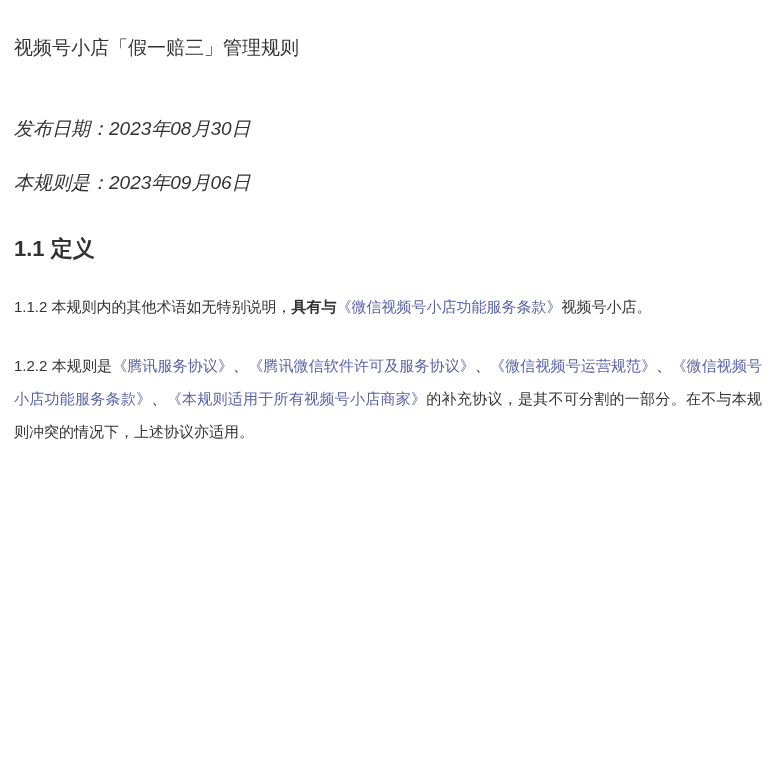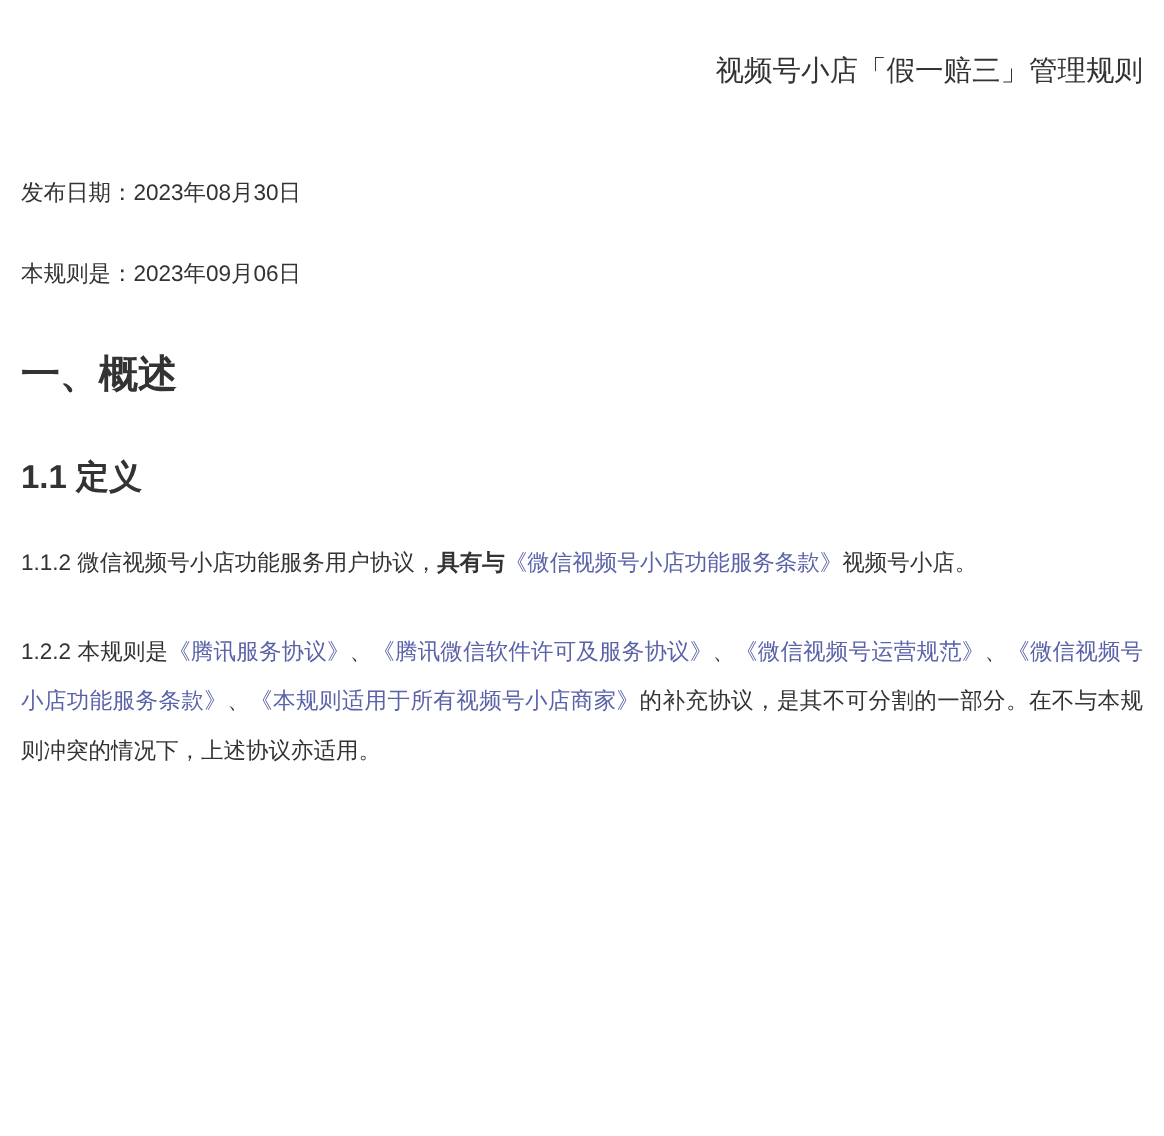--- a/index.html
+++ b/index.html
@@ -20,27 +20,28 @@
     color: var(--text-color);
   }
   .doc {
     padding: 0 14px 16px 14px;
   }
   .doc-title {
     margin: 34px 0 0 0;
     font-size: 19px;
     font-weight: 400;
     line-height: 1.45;
-    text-align: right;
+    text-align: left;
     color: var(--text-color);
   }
   .date {
-    font-size: 15px;
+    font-size: 19px;
     line-height: 30px;
     margin: 24px 0;
+    font-style: italic;
   }
   .date.first {
     margin-top: 52px;
   }
   h1.sec {
     font-size: 26px;
     font-weight: 700;
     line-height: 1.35;
     margin: 34px 0 0 0;
     color: var(--text-color);
@@ -72,18 +73,17 @@
 <body>
 
 <main class="doc">
   <h3 class="doc-title">视频号小店「假一赔三」管理规则</h3>
 
   <p class="date first">发布日期：2023年08月30日</p>
 
   <p class="date">本规则是：2023年09月06日</p>
 
   <div>
-      <h1 class="sec">一、概述</h1>
       <h2 class="sec">1.1 定义</h2>
-      <p class="body"><span>1.1.2 微信视频号小店功能服务用户协议，</span><strong>具有与</strong><a class="doc-link" href="#">《微信视频号小店功能服务条款》</a><span>视频号小店。</span></p>
+      <p class="body"><span>1.1.2 本规则内的其他术语如无特别说明，</span><strong>具有与</strong><a class="doc-link" href="#">《微信视频号小店功能服务条款》</a><span>视频号小店。</span></p>
       <p class="body"><span>1.2.2 本规则是</span><a class="doc-link" href="#">《腾讯服务协议》</a><span>、</span><a class="doc-link" href="#">《腾讯微信软件许可及服务协议》</a><span>、</span><a class="doc-link" href="#">《微信视频号运营规范》</a><span>、</span><a class="doc-link" href="#">《微信视频号小店功能服务条款》</a><span>、</span><a class="doc-link" href="#">《本规则适用于所有视频号小店商家》</a><span>的补充协议，是其不可分割的一部分。在不与本规则冲突的情况下，上述协议亦适用。</span></p>
     </div>
 </main>
 
 </body></html>

